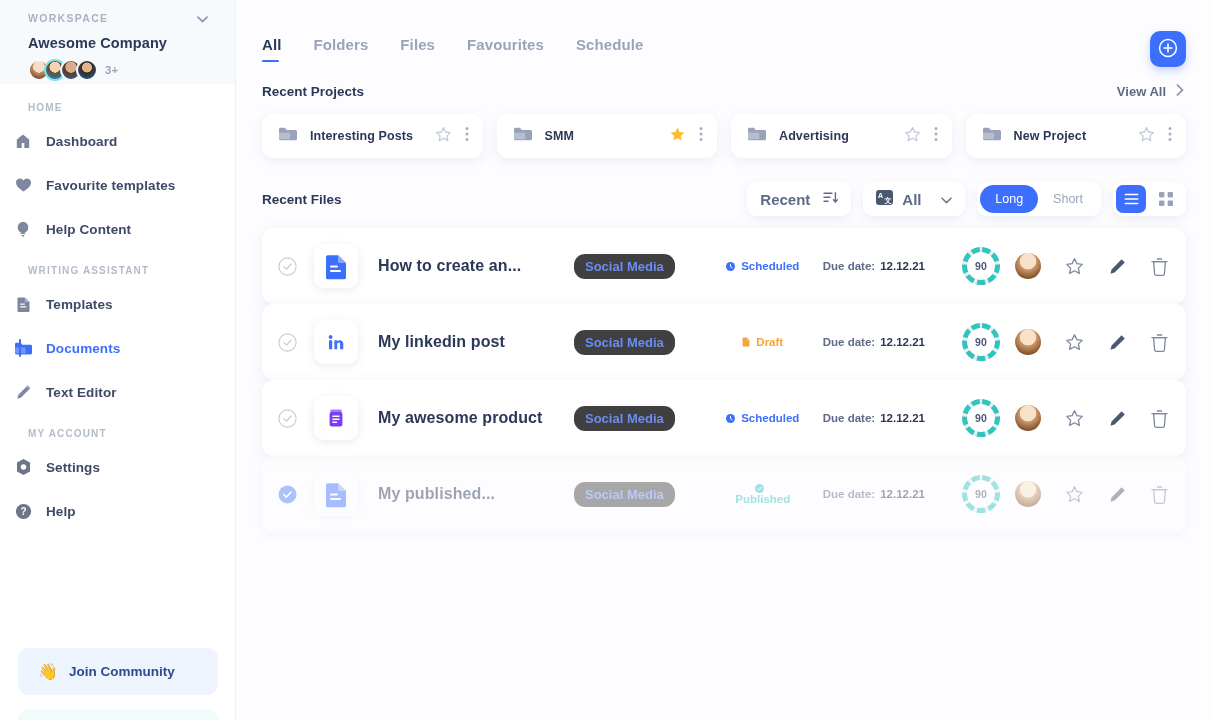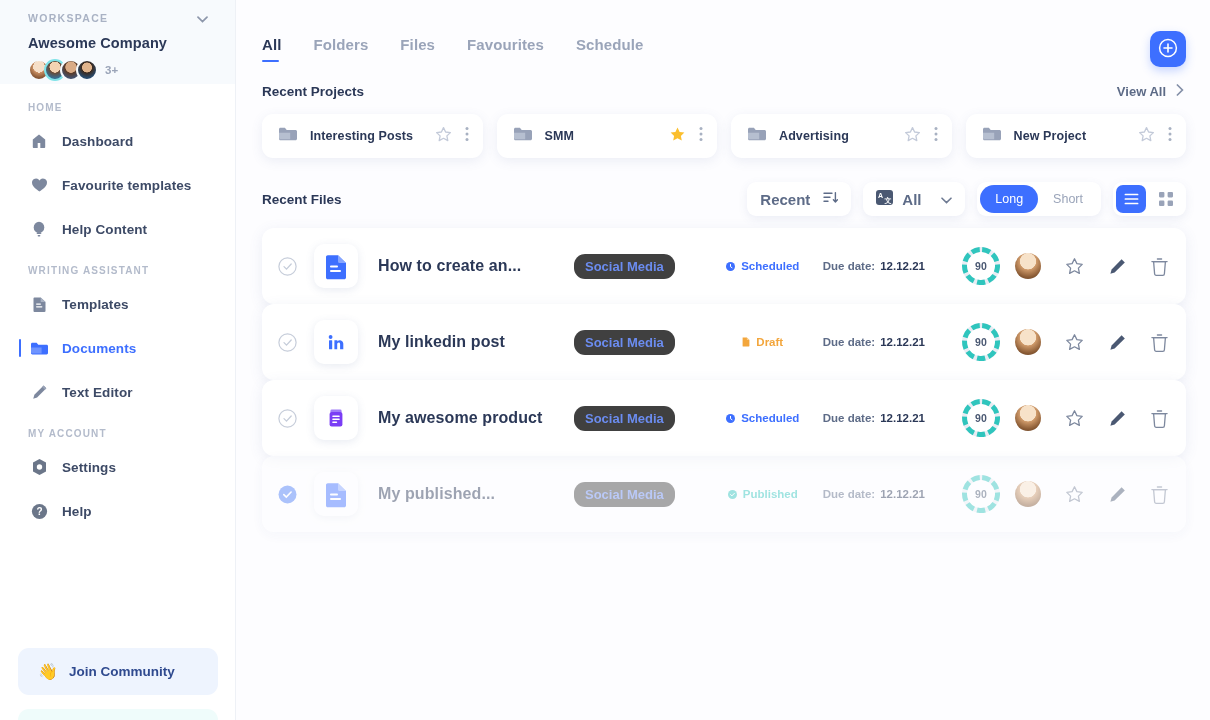--- a/index.html
+++ b/index.html
@@ -49,21 +49,21 @@
     margin-left: 13px;
   }
 
   .nav { padding-top: 18px; }
   .nav-group-label {
     font-size: 10px; letter-spacing: 1.15px; color: #b3bbcb;
     font-weight: 600; padding: 0 0 0 28px; margin-bottom: 6px;
   }
   .nav-item {
     display: flex; align-items: center; height: 44px;
-    padding-left: 28px; position: relative; cursor: pointer;
+    padding-left: 12px; position: relative; cursor: pointer;
   }
   .nav-item .ico {
     width: 22px; display: flex; align-items: center; justify-content: center;
     margin-right: 12px; color: #7d889e;
   }
   .nav-item .txt {
     font-size: 13.5px; font-weight: 700; color: #3d4a66; letter-spacing: .1px;
   }
   .nav-item.active .txt { color: #3d6fff; }
   .nav-item.active .ico { color: #3d6fff; }
@@ -196,21 +196,21 @@
     background: #404040; color: #6b8cf0; font-size: 13px; font-weight: 700;
     padding: 5px 11px; border-radius: 11px; white-space: nowrap;
   }
   .status {
     display: flex; align-items: center; font-size: 11.5px; font-weight: 600;
     width: 104px; margin-left: 36px; justify-content: center;
   }
   .status .dot { margin-right: 6px; display: flex; }
   .status.scheduled { color: #3d6fff; }
   .status.draft { color: #f3a63c; }
-  .status.published { color: #2fc5bd; }
+  .status.published { color: #2fc5bd; flex-direction: column; }
   .due {
     font-size: 11.5px; color: #5d6b87; font-weight: 600;
     margin-left: 8px; white-space: nowrap;
   }
   .due b { color: #2b3857; font-weight: 700; margin-left: 5px; }
   .ring { margin-left: 36px; position: relative; width: 40px; height: 40px; }
   .ring .val {
     position: absolute; inset: 0; display: flex; align-items: center;
     justify-content: center; font-size: 10.5px; font-weight: 700; color: #4a5872;
   }

